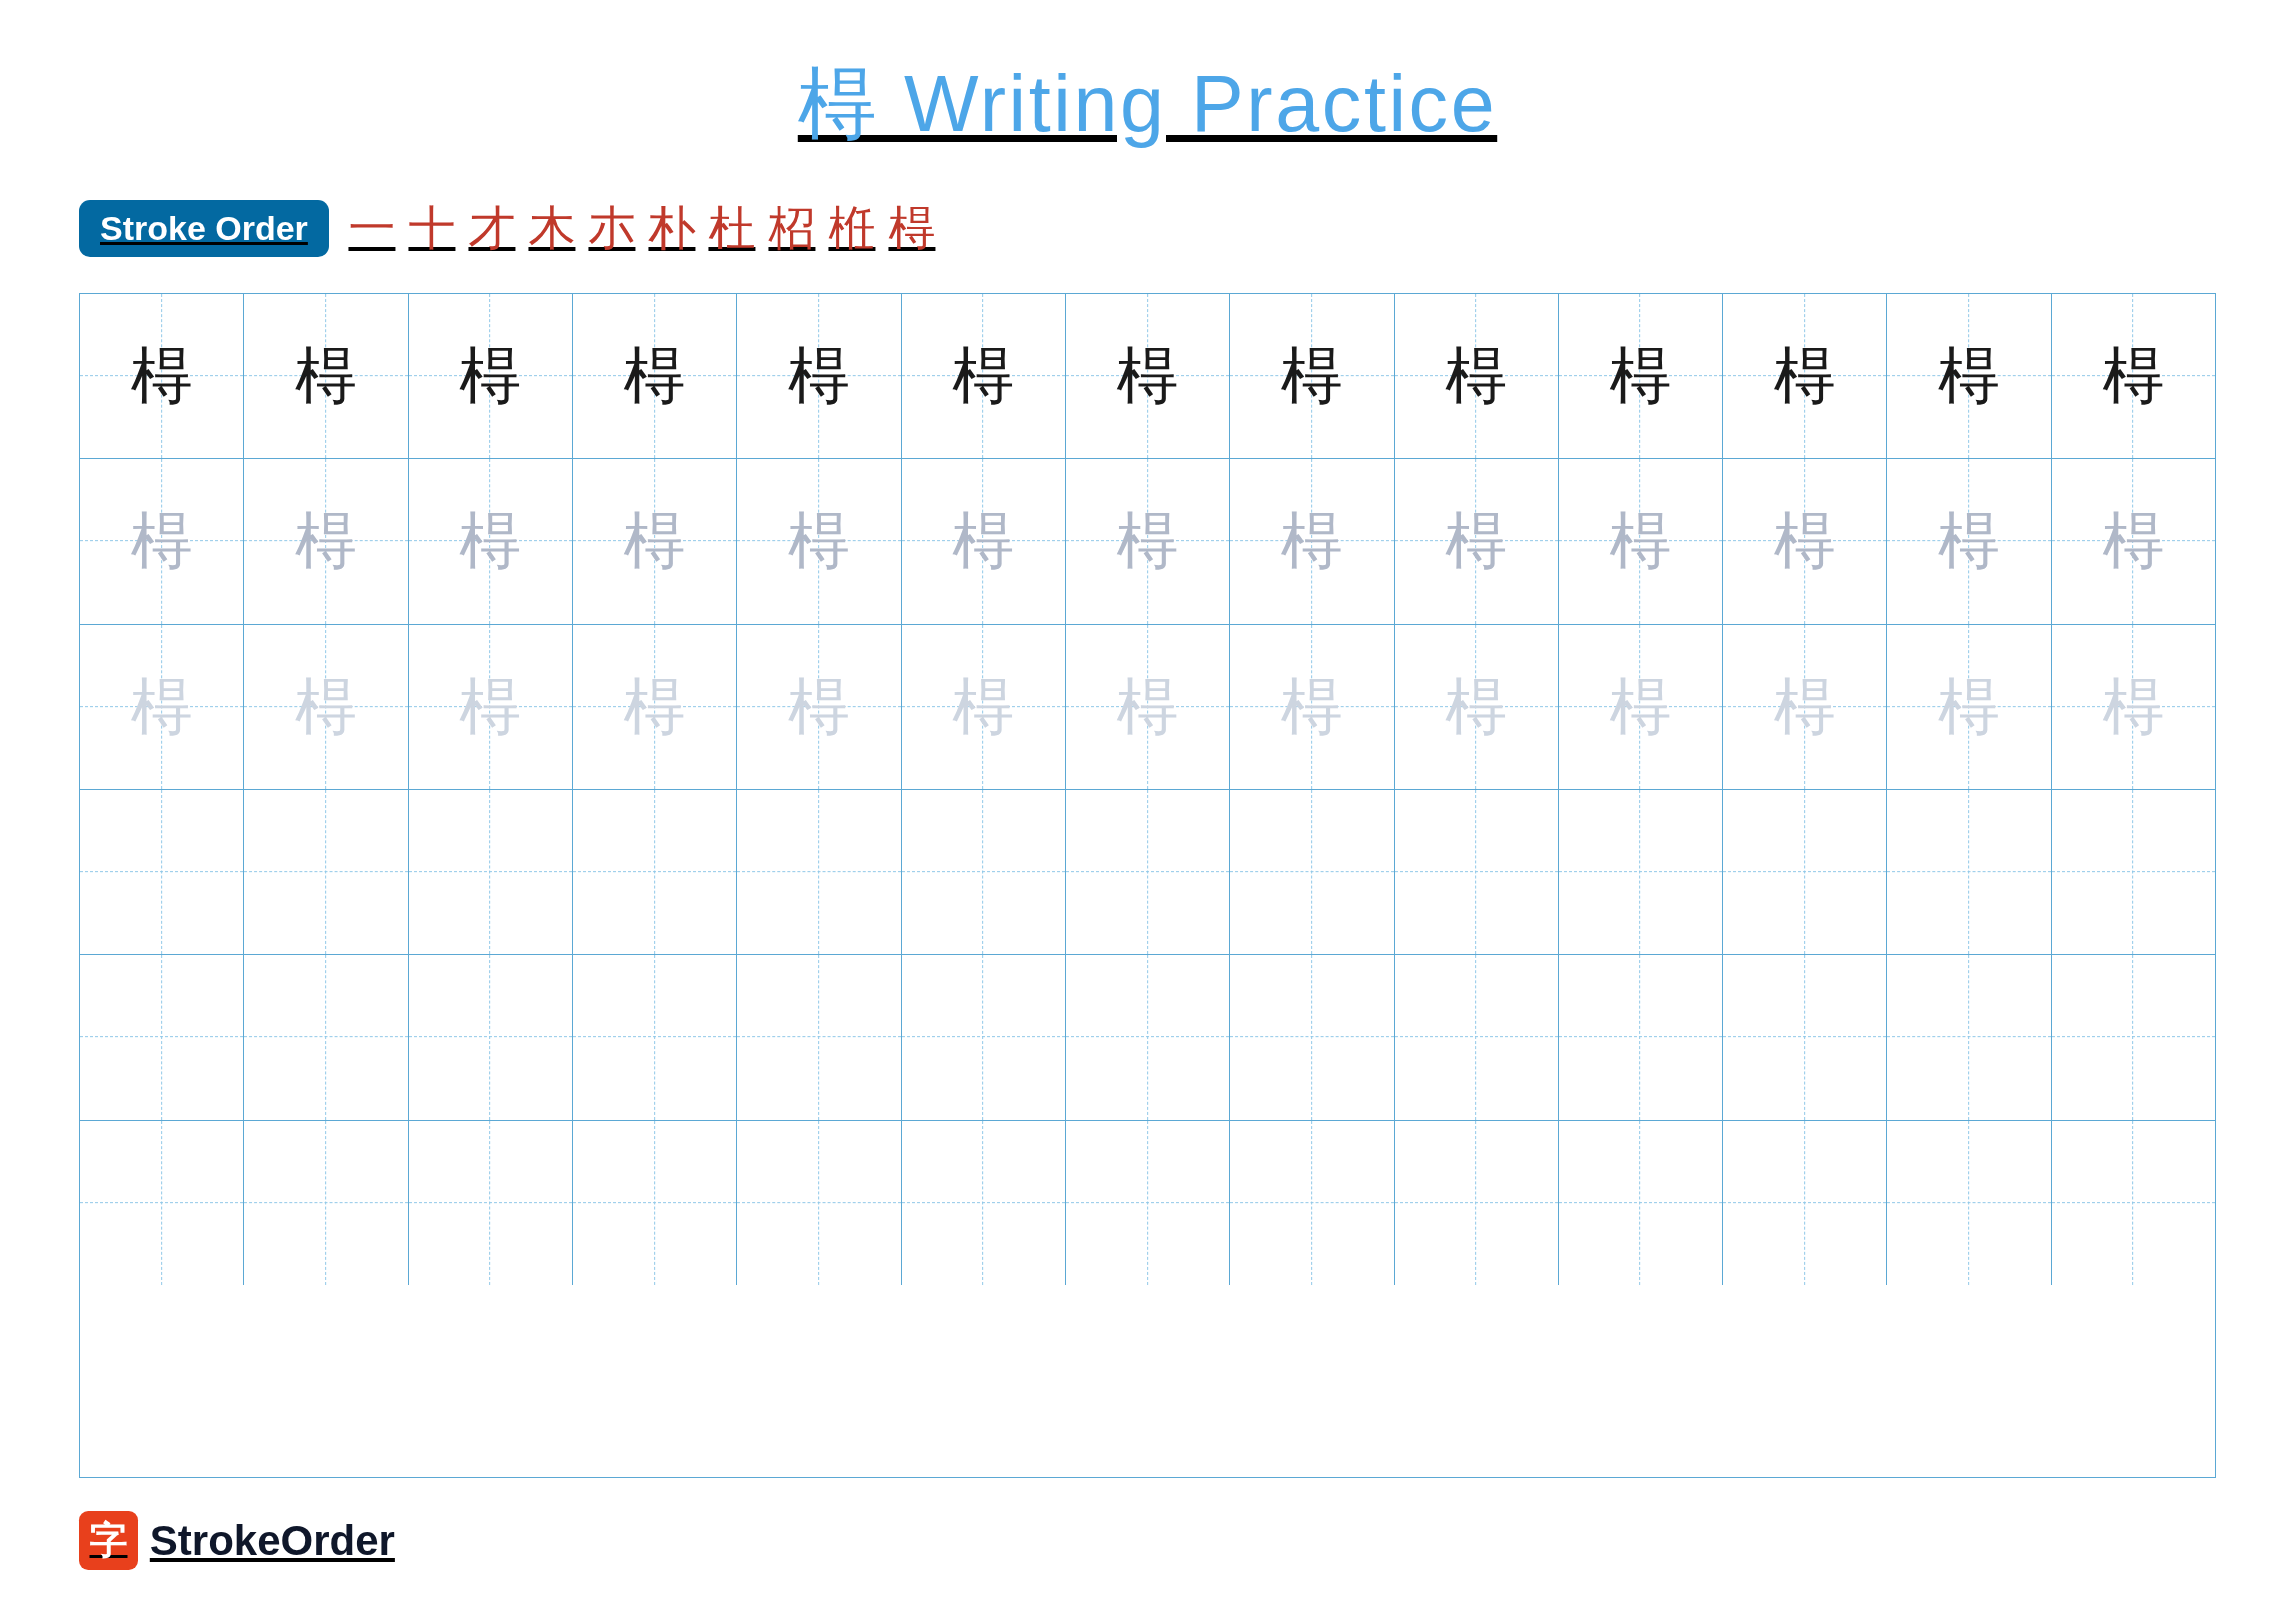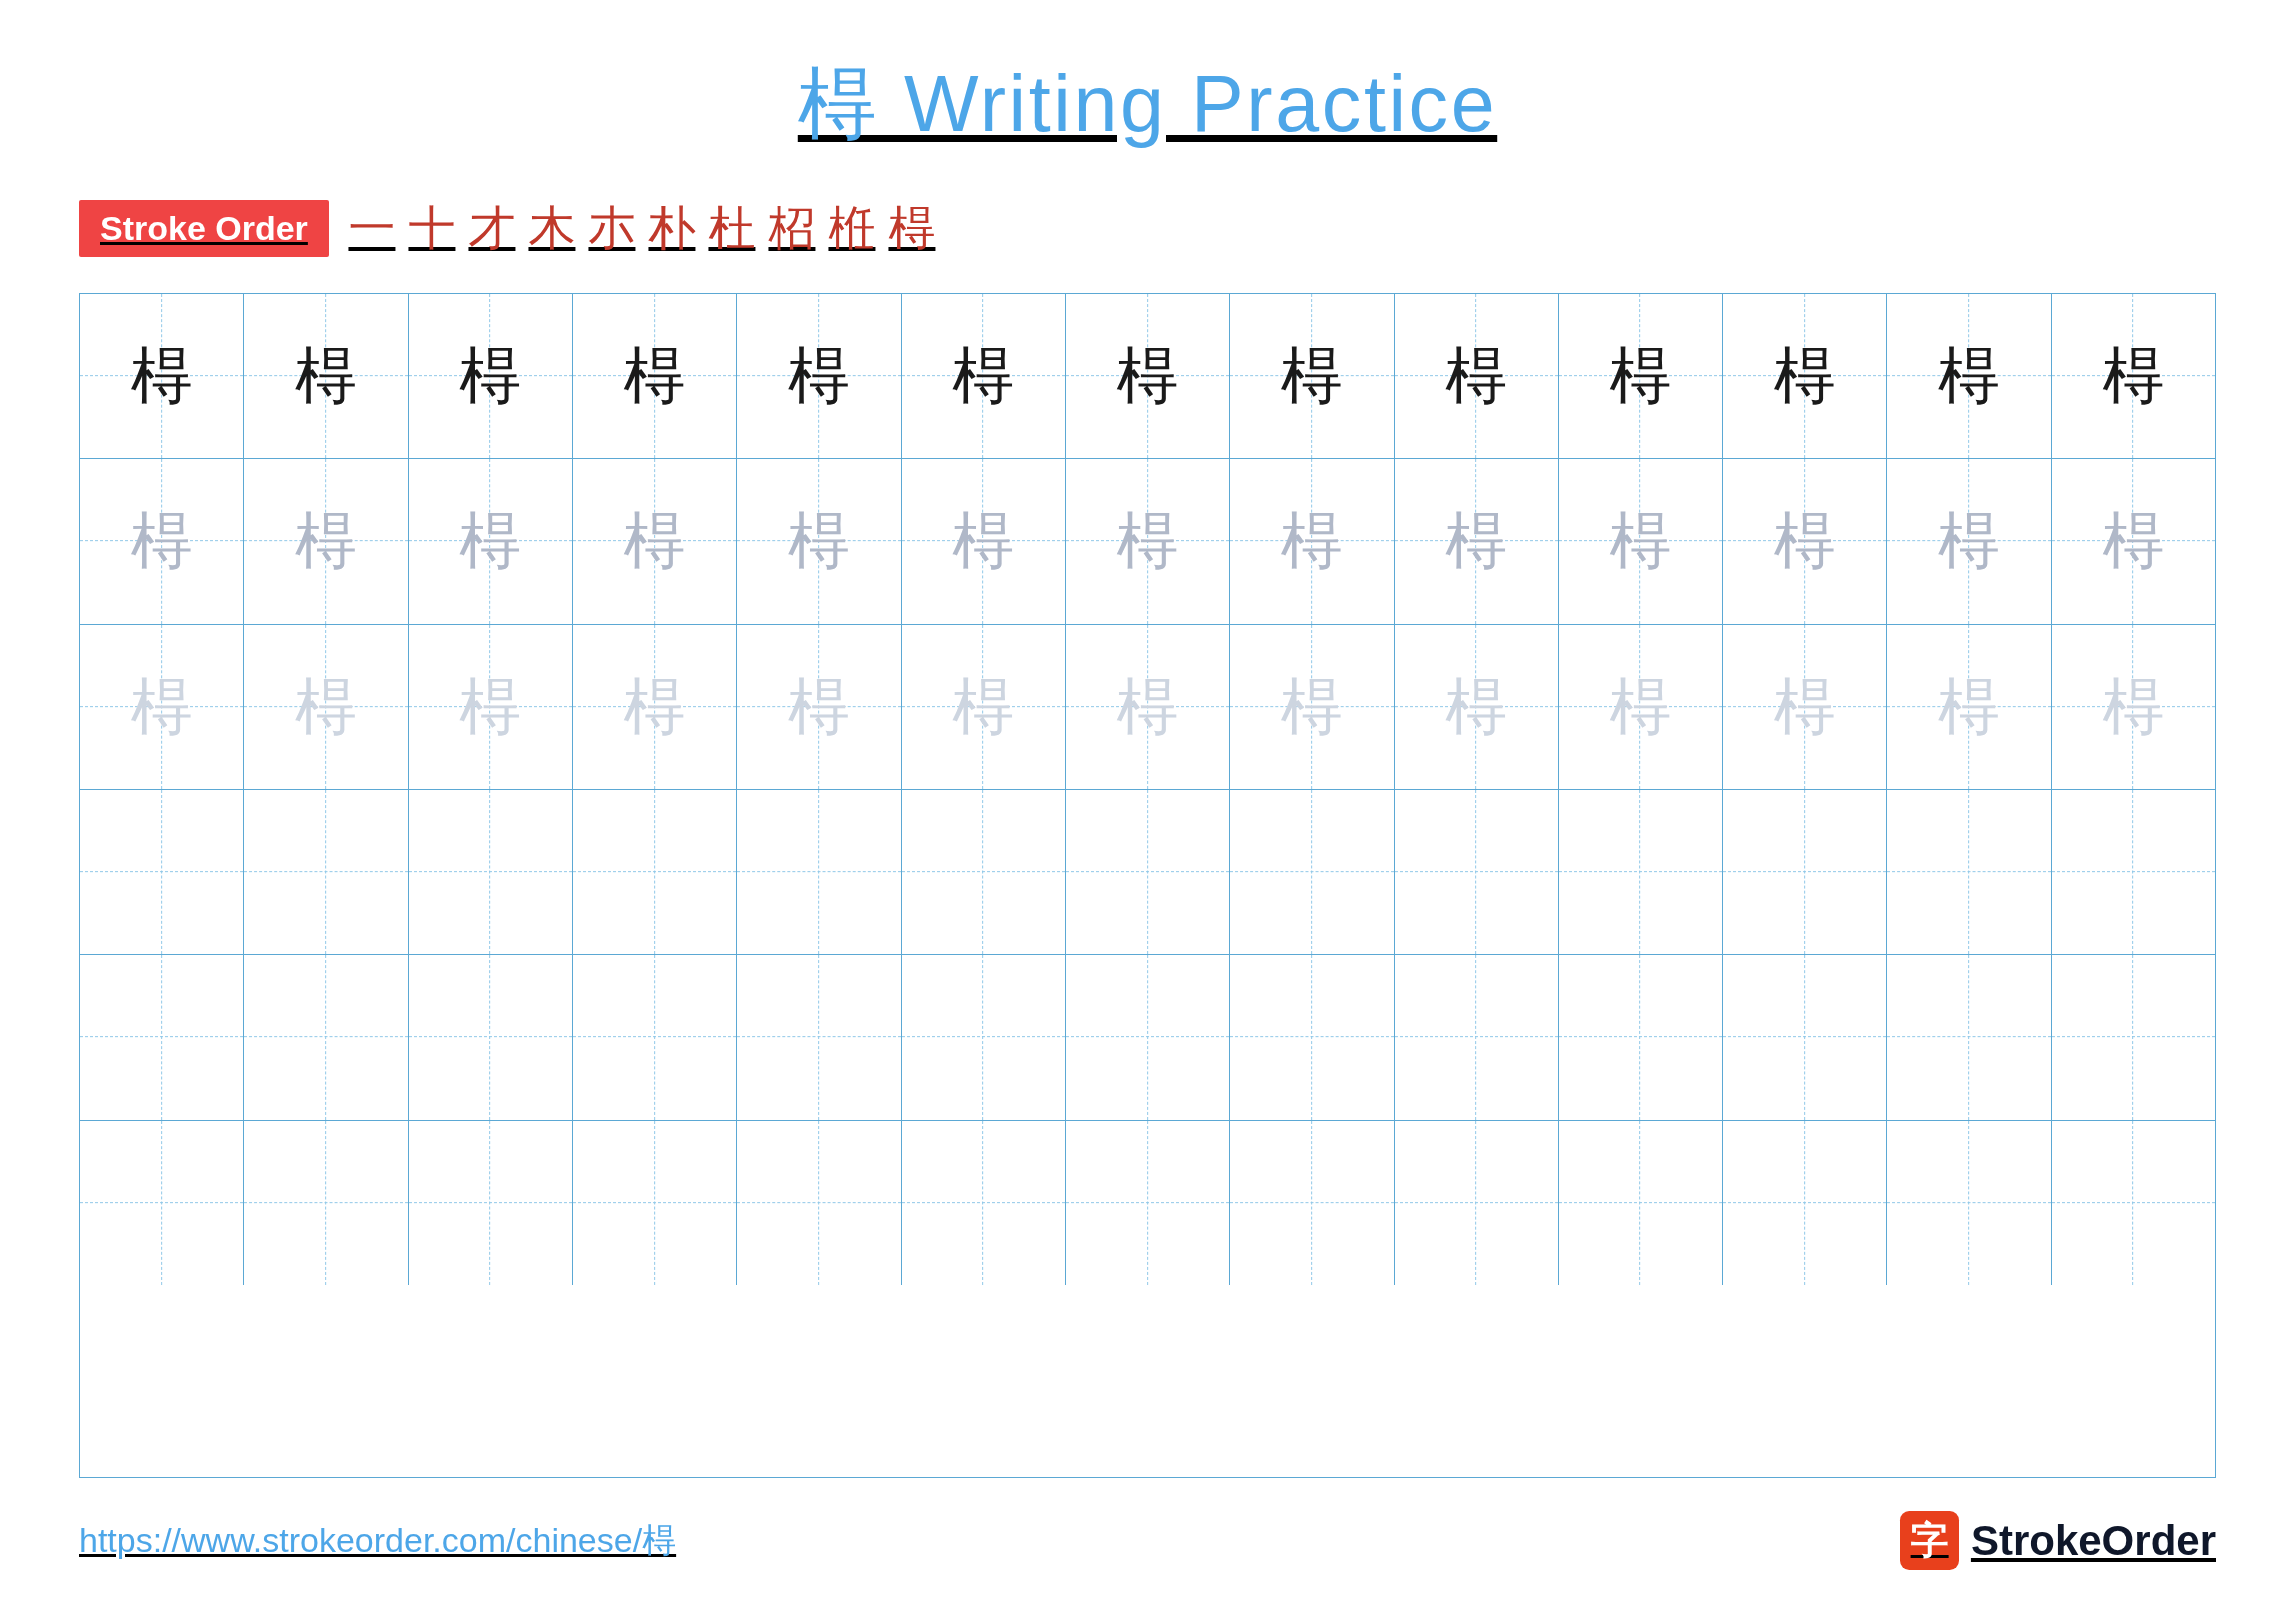--- a/index.html
+++ b/index.html
@@ -36,27 +36,27 @@
 
     .stroke-order-row {
       display: flex;
       align-items: center;
       width: 100%;
       margin-bottom: 33px;
       gap: 19.6px;
     }
 
     .stroke-order-badge {
-      background: #ef4444;
+      background: #0369a1;
       color: white;
       font-size: 34px;
       font-family: Arial, sans-serif;
       font-weight: bold;
       padding: 9.2px 21px;
-      border-radius: 2px;
+      border-radius: 11px;
       white-space: nowrap;
     }
 
     .stroke-steps {
       display: flex;
       align-items: center;
       gap: 13px;
       font-size: 47px;
       color: #c0392b;
       font-family: serif;
@@ -373,23 +373,20 @@
         <div class="grid-cell"></div>
         <div class="grid-cell"></div>
         <div class="grid-cell"></div>
         <div class="grid-cell"></div>
         <div class="grid-cell"></div>
         <div class="grid-cell"></div>
       </div>
     </div>
 
   <div class="footer">
-    <div class="footer-url">
-      <span>https://www.strokeorder.com/chinese/棏</span>
-    </div>
     <div class="footer-logo">
       <div class="logo-icon">
         <span>字</span>
       </div>
       <div class="logo-text">
         <span>StrokeOrder</span>
       </div>
     </div>
   </div>
 

